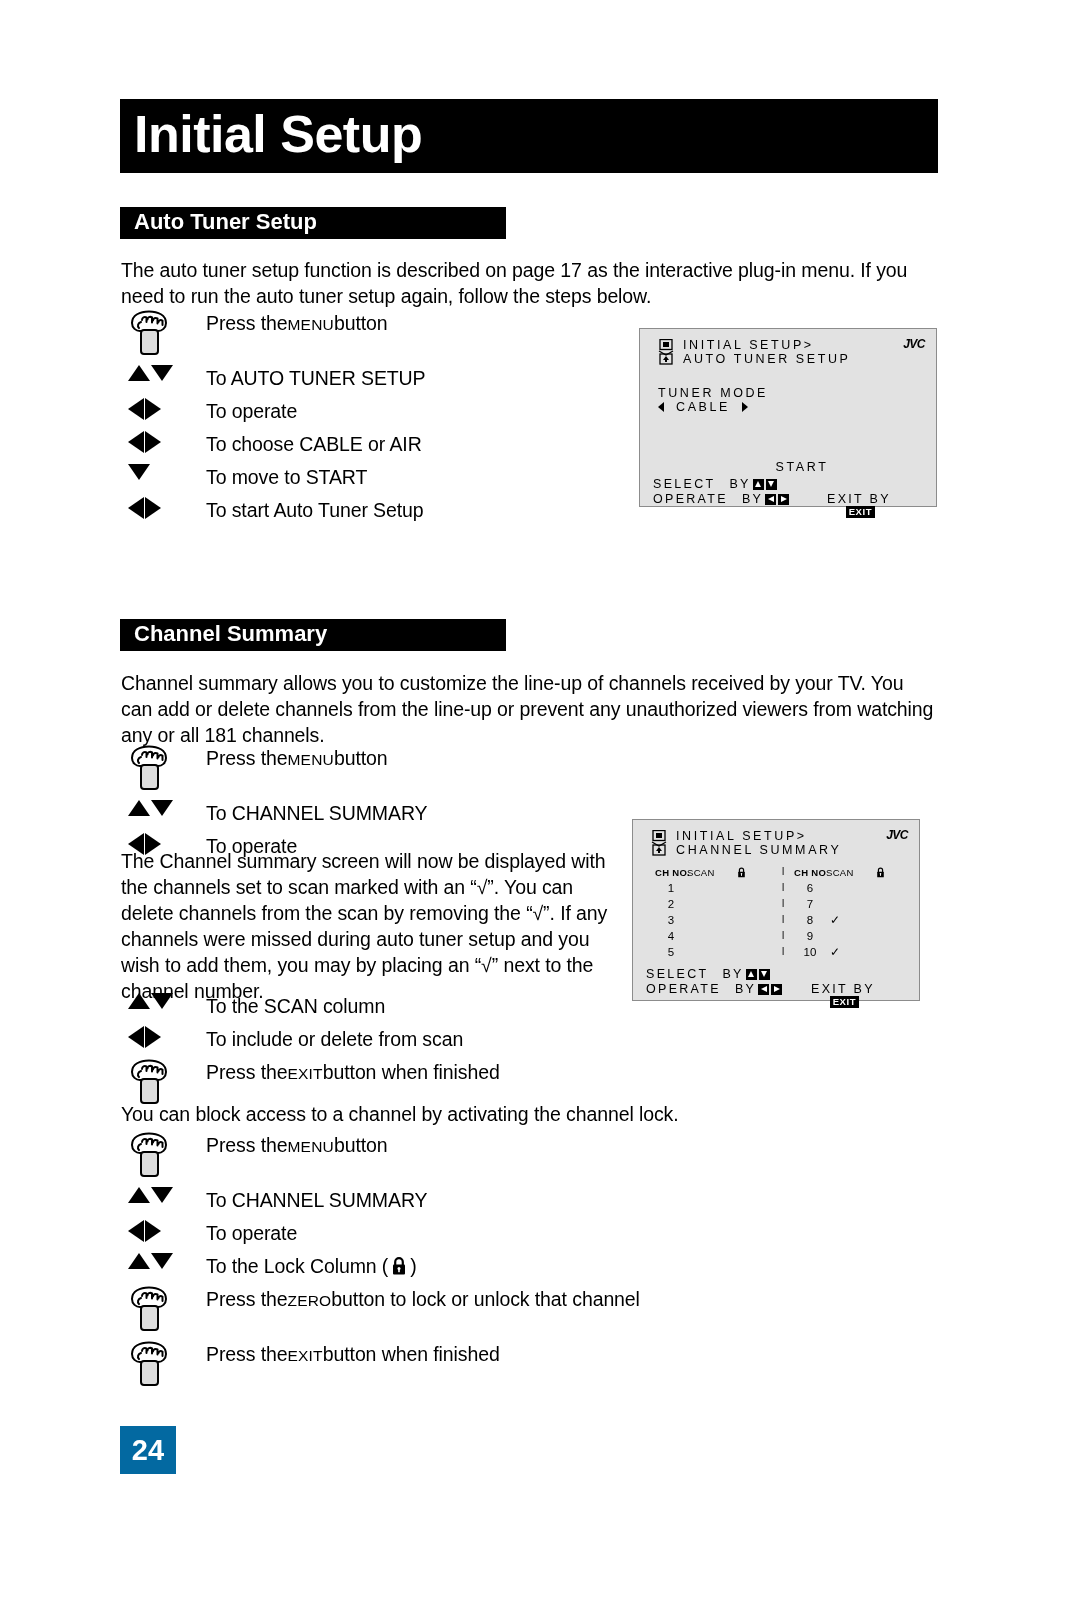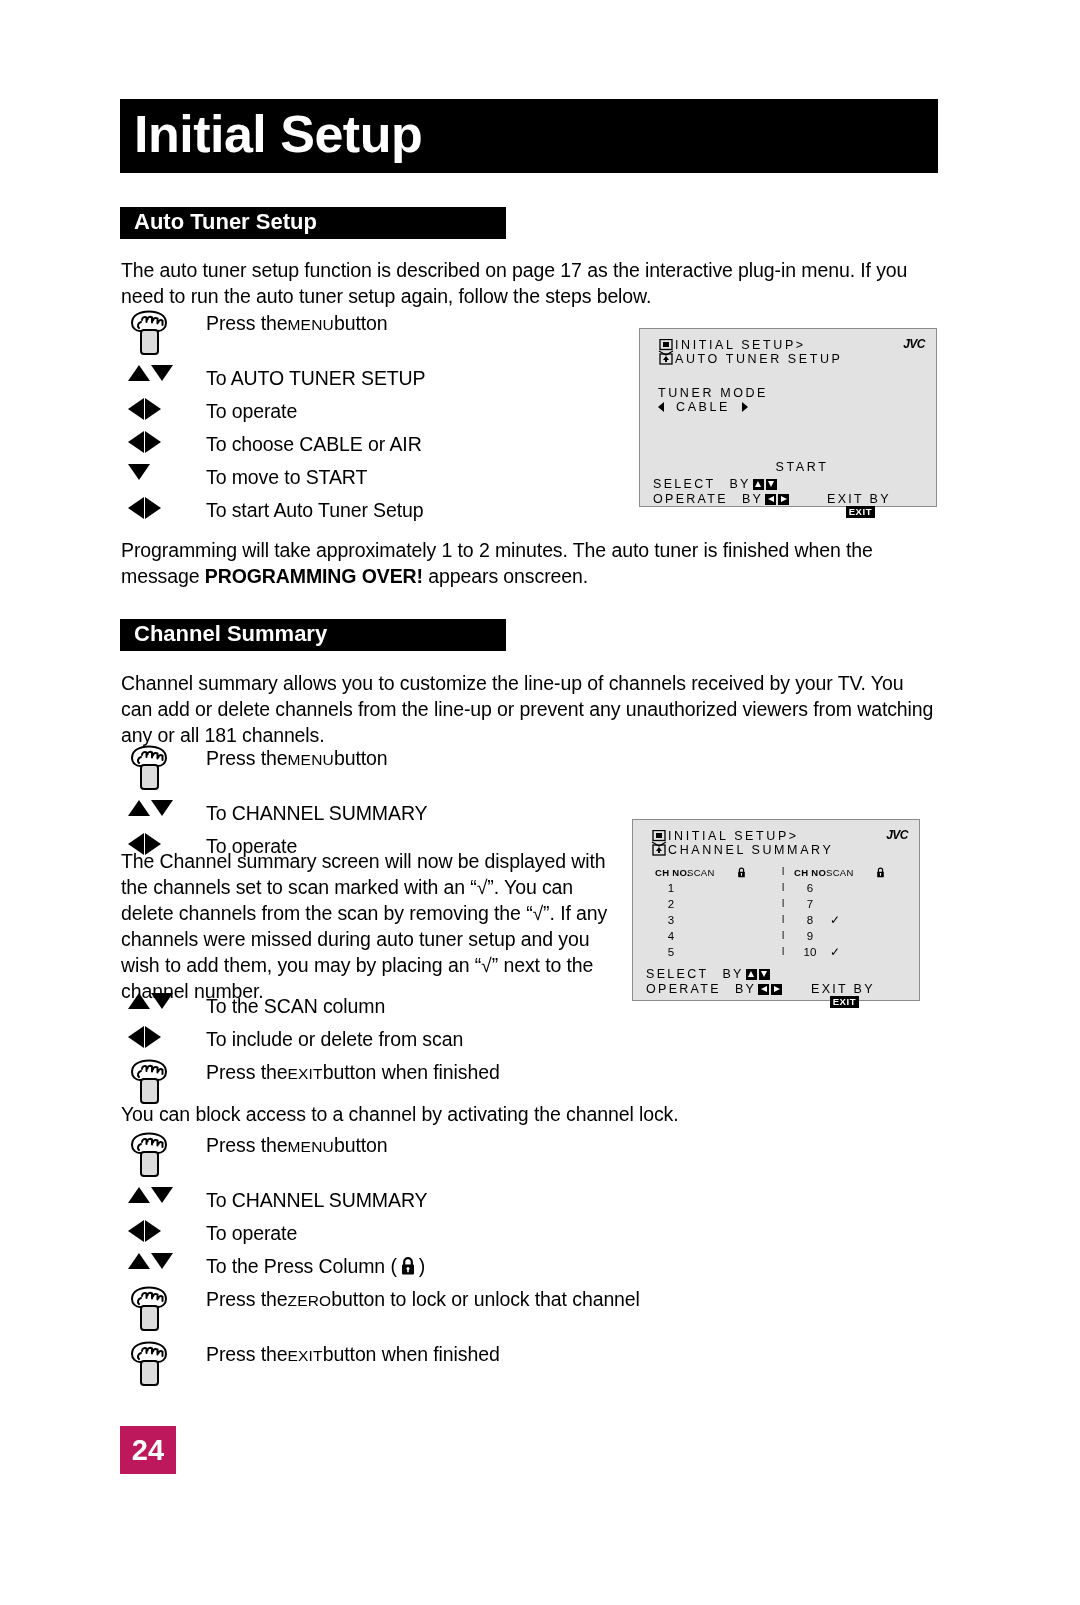--- a/index.html
+++ b/index.html
@@ -122,21 +122,21 @@
   .osd {
     position: absolute;
     background: #e2e2e2;
     border: 1px solid #8c8c8c;
     font-family: "Liberation Sans", sans-serif;
     color: #000;
   }
   #osd-auto { left: 639px; top: 328px; width: 298px; height: 179px; }
   #osd-chan { left: 632px; top: 819px; width: 288px; height: 182px; }
 
-  .osd-head { position: absolute; left: 18px; top: 9px; display: flex; }
+  .osd-head { position: absolute; left: 18px; top: 9px; display: flex; gap: 8px; }
   .tv-icon { width: 17px; height: 26px; position: relative; top: 1px; }
   .osd-head-lines { display: flex; flex-direction: column; }
   .osd-line1, .osd-line2 {
     font-size: 12.5px;
     letter-spacing: 2.6px;
     line-height: 14px;
     white-space: nowrap;
   }
   .jvc {
     position: absolute;
@@ -255,21 +255,21 @@
 
   .lock-mini { display: inline-block; width: 9px; height: 11px; vertical-align: middle; }
 
   
   .page-num {
     position: absolute;
     left: 120px;
     top: 1426px;
     width: 56px;
     height: 48px;
-    background: #be185d;
+    background: #0369a1;
     color: #fff;
     font-size: 29px;
     font-weight: bold;
     display: flex;
     align-items: center;
     justify-content: center;
   }
 </style>
 </head>
 <body>
@@ -407,23 +407,20 @@
           <span class="keybox right"></span>
       </span>
     </div>
 
     <div class="exit-wrap" id="exit-a">
       <span>EXIT BY</span>
       <span class="exit-badge">EXIT</span>
     </div>
   </div>
 
-  <div class="para" id="para-2">
-    <span>Programming will take approximately 1 to 2 minutes.  The auto tuner is finished when the message </span><b>PROGRAMMING OVER!</b><span> appears onscreen.</span>
-  </div>
 
   <div class="section-bar" id="sec-chan">
     <span class="sec-text">Channel Summary</span>
   </div>
 
   <div class="para" id="para-3">Channel summary allows you to customize the line-up of channels received by your TV. You can add or delete channels from the line-up or prevent any unauthorized viewers from watching any or all 181 channels.</div>
 
   <div class="steps" id="steps-chan-a" style="left:121px; top:745px;">
       <div class="step" style="margin-bottom: 7px;">
         <span class="glyph">
@@ -556,21 +553,21 @@
         </span>
       </div>
       <div class="step" style="margin-bottom: 7px;">
         <span class="glyph">
           <span class="arrows">
             <span class="tri up"></span>
             <span class="tri down"></span>
           </span>
         </span>
         <span class="label">
-          <span>To the Press Column ( </span>
+          <span>To the Lock Column ( </span>
           <span class="lock-inline"><svg width="100%" height="100%" viewBox="0 0 16 20" preserveAspectRatio="xMidYMid meet">
               <path d="M4.2 9 L4.2 6 A3.8 3.8 0 0 1 11.8 6 L11.8 9" fill="none" stroke="#000" stroke-width="2.2"></path>
               <rect x="2" y="8.5" width="12" height="10" rx="1" fill="#000"></rect>
               <circle cx="8" cy="12.4" r="1.5" fill="#fff"></circle>
               <rect x="7.2" y="12.4" width="1.6" height="3.8" fill="#fff"></rect>
             </svg></span>
           <span> )</span>
         </span>
       </div>
       <div class="step" style="margin-bottom: 7px;">

